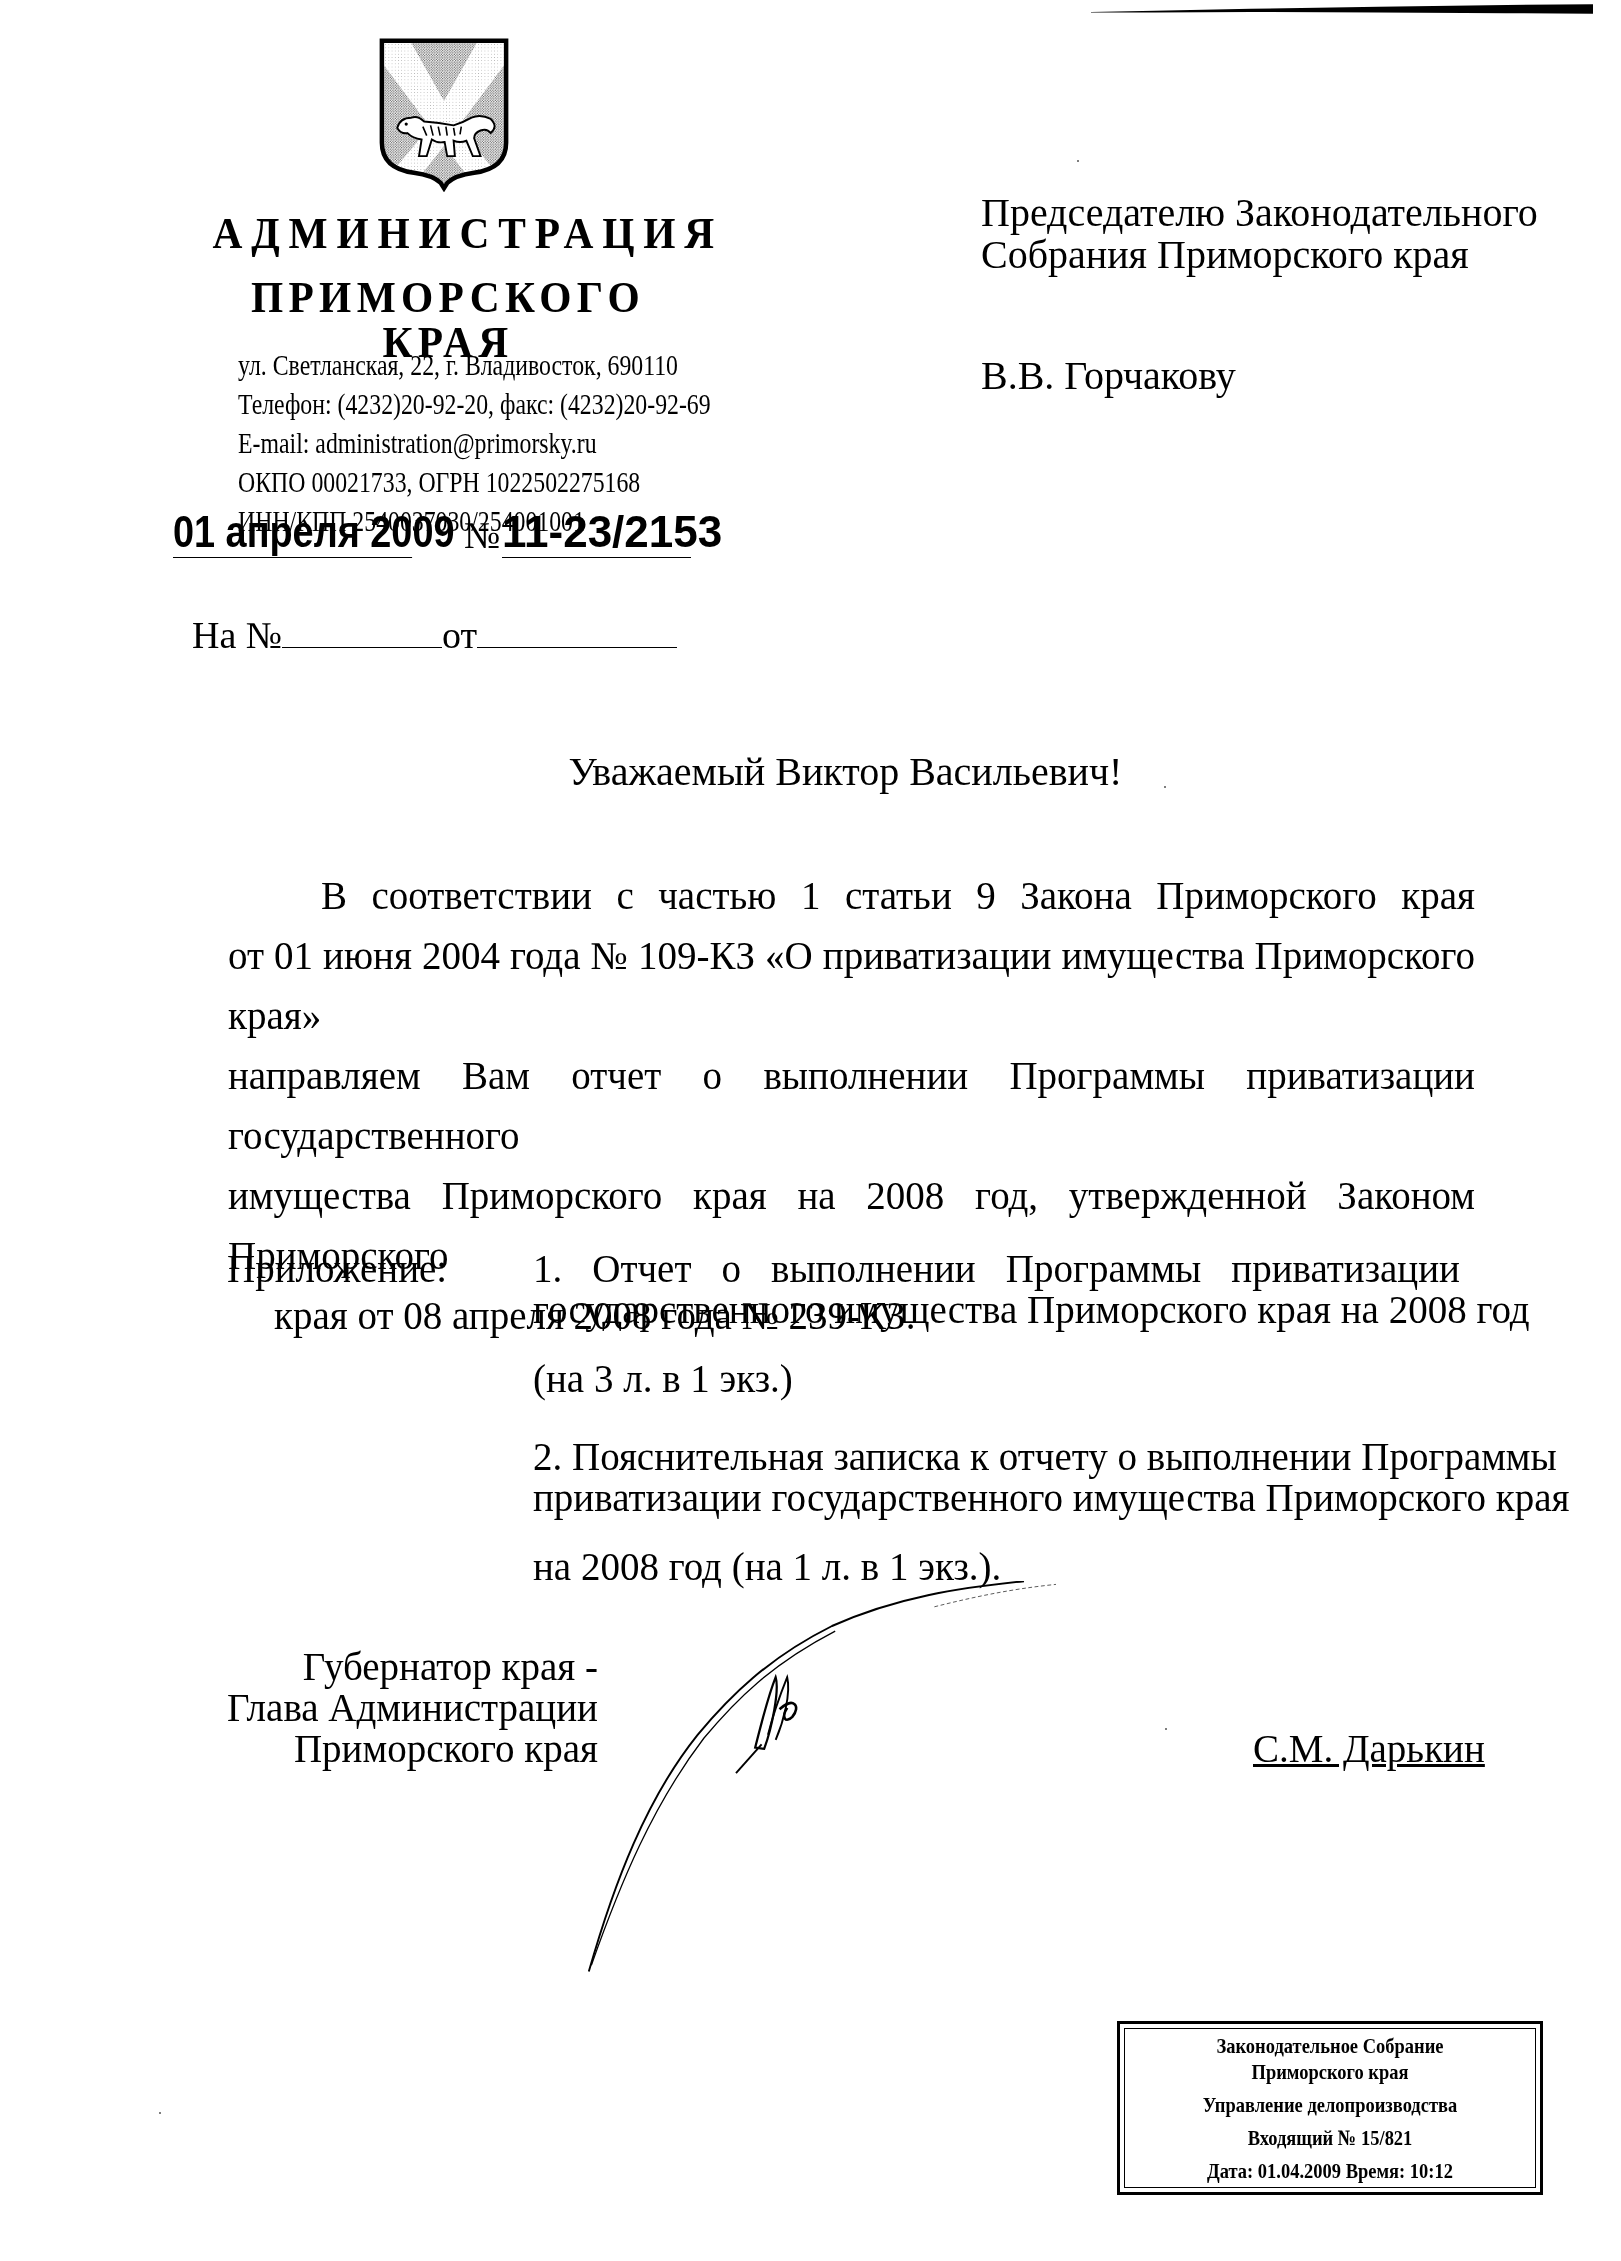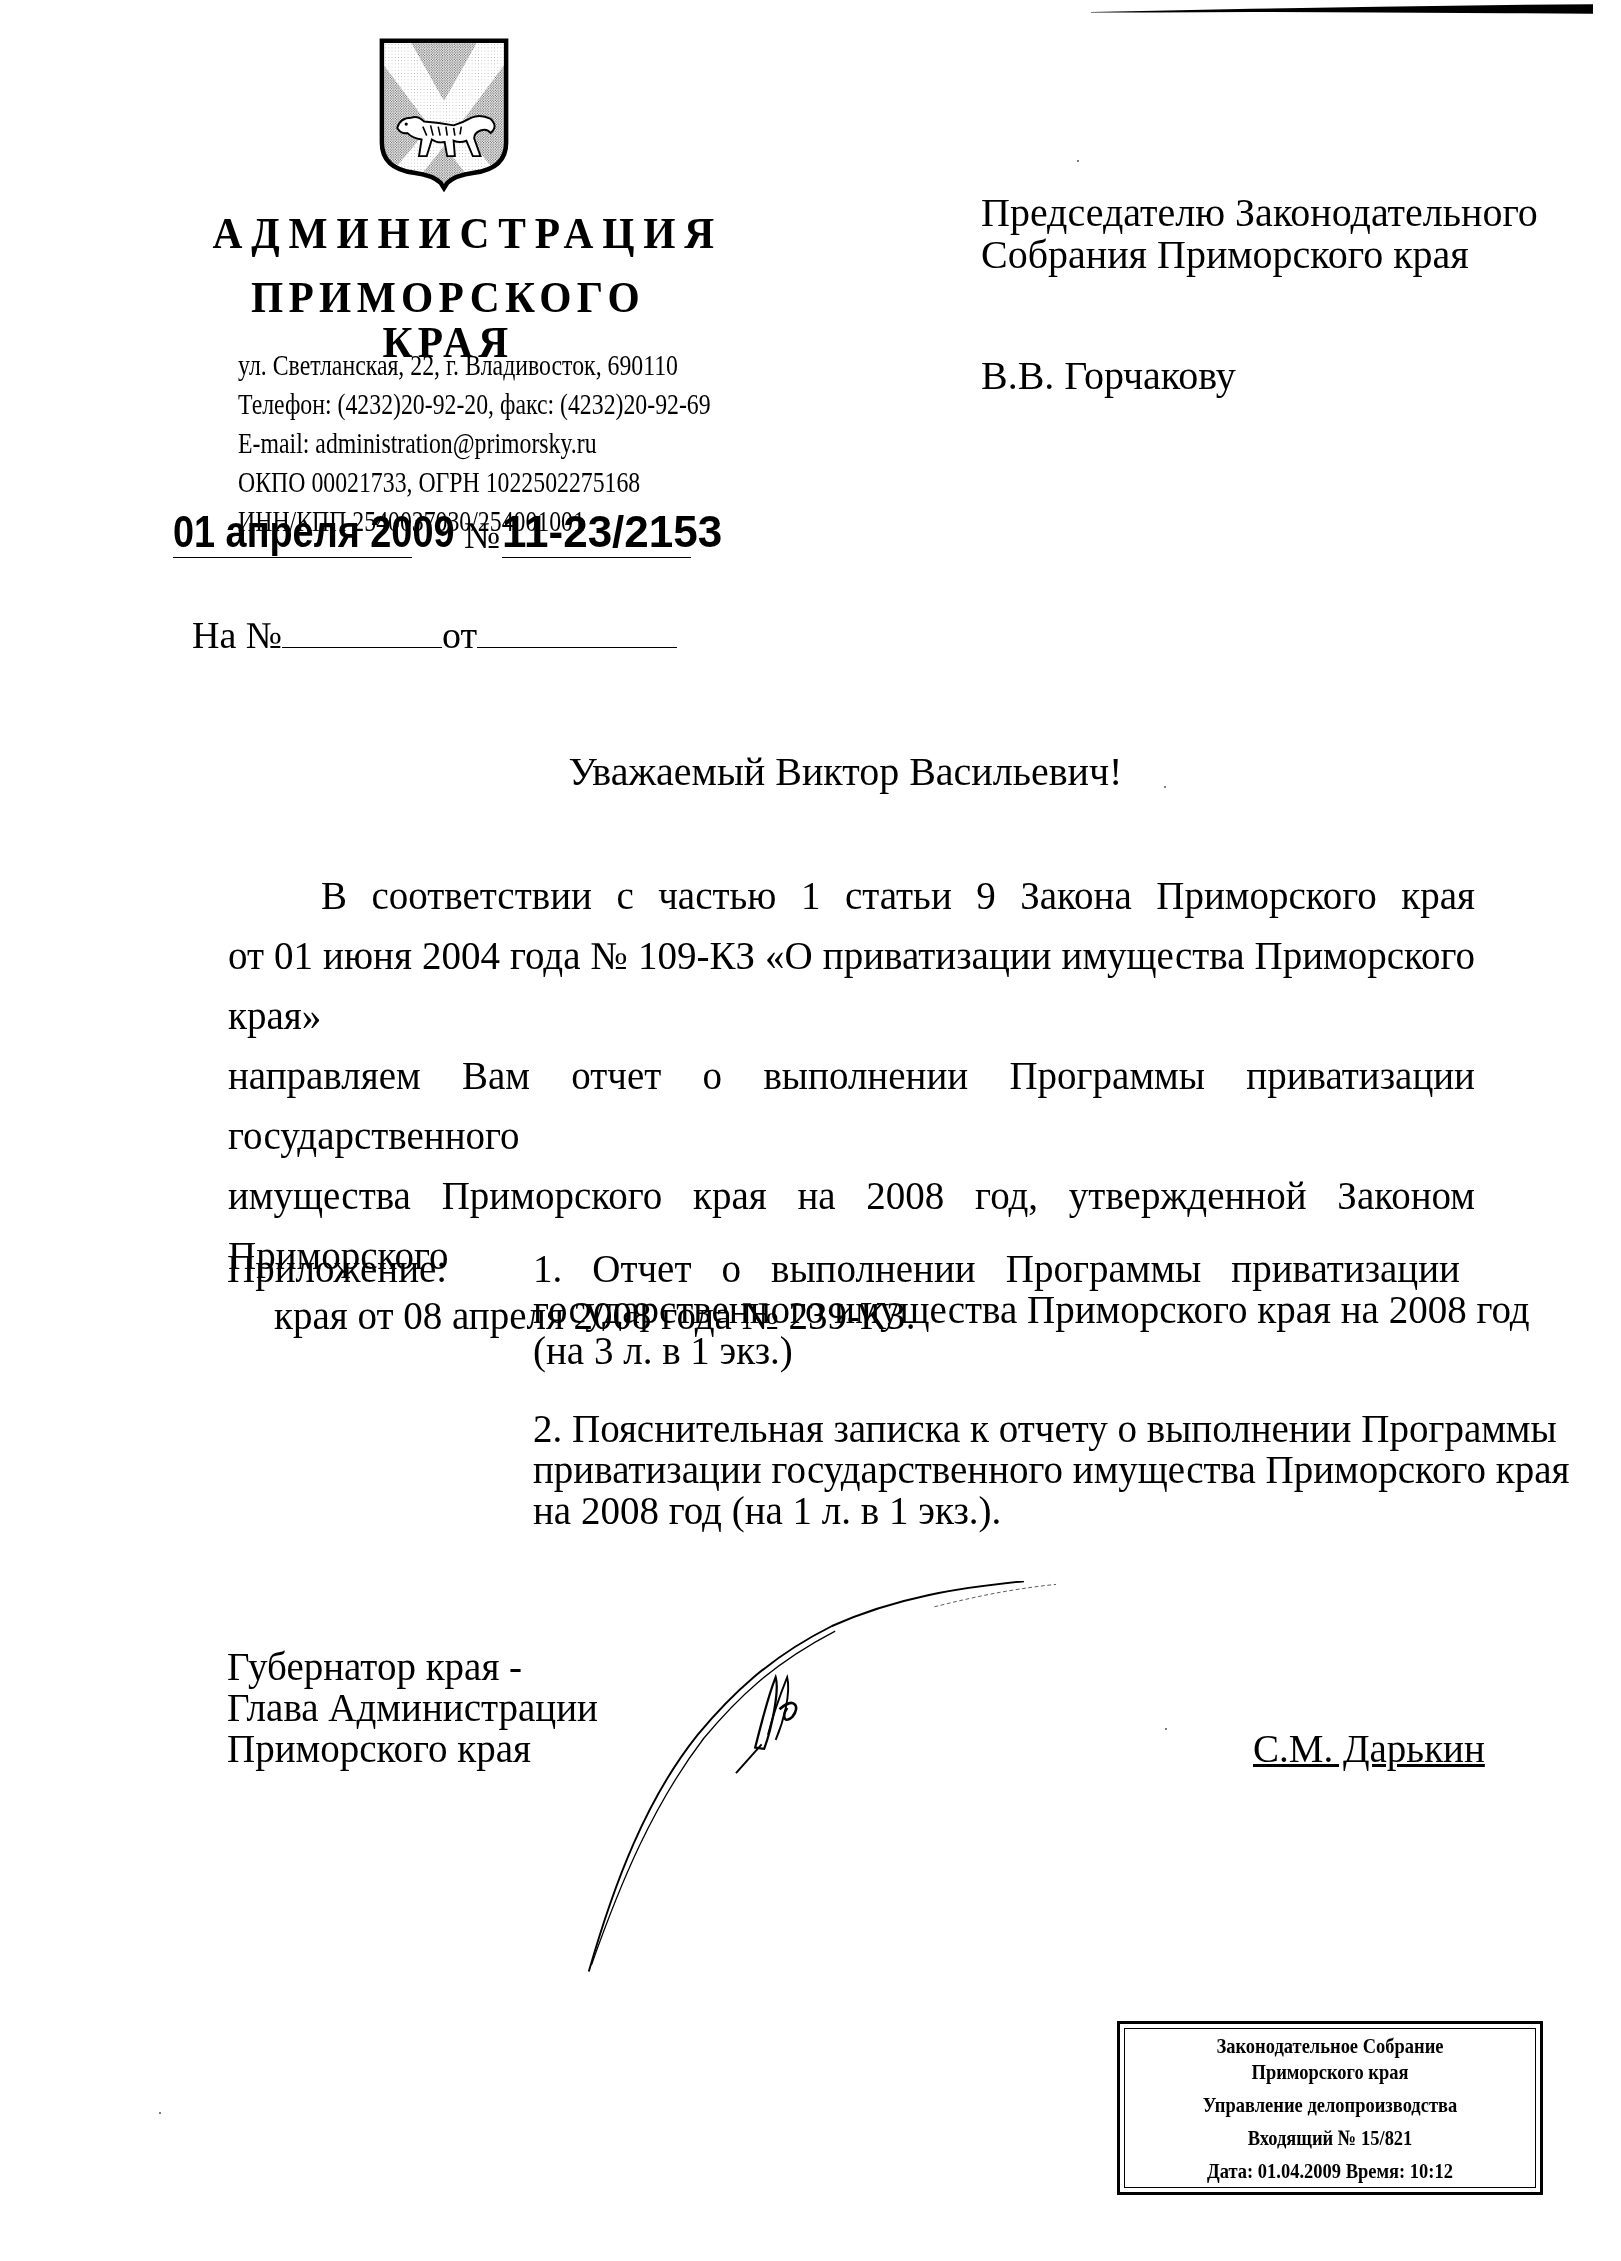--- a/index.html
+++ b/index.html
@@ -41,24 +41,24 @@
   .body-text { left: 228px; width: 1247px; top: 866px; font-size: 39px; line-height: 60px; text-align: justify; text-indent: 93px; }
   .body-text .ln { display: block; text-align: justify; text-align-last: justify; }
   .body-text .ln.first { text-indent: 93px; }
   .body-text .ln.last { text-align-last: left; margin-left: 46px; }
 
   
   .appendix-label { left: 227px; top: 1248px; font-size: 39px; line-height: 41px; }
   .appendix-items { left: 533px; width: 927px; top: 1248px; font-size: 39px; line-height: 41px; }
   .appendix-items .item { margin-bottom: 37px; }
   .appendix-items .ln { display: block; text-align: justify; text-align-last: justify; white-space: nowrap; font-family: Liberation Serif, serif; }
-  .appendix-items .ln.last { text-align-last: left; }
+  .appendix-items .ln.last { text-align-last: left; margin-top: 28px; }
 
   
-  .sign-title { left: 227px; top: 1646px; font-size: 39px; line-height: 41px; white-space: nowrap; }
+  .sign-title { left: 227px; top: 1646px; font-size: 39px; line-height: 41px; white-space: nowrap; text-align: right; }
   .sign-name { left: 1253px; top: 1728px; font-size: 39px; line-height: 41px; white-space: nowrap; text-decoration: underline; }
   .signature { left: 576px; top: 1581px; width: 704px; height: 410px; }
 
   
   .stamp { left: 1117px; top: 2021px; width: 426px; height: 174px; border: 3.2px solid #000; box-sizing: border-box; }
   .stamp-inner { position: absolute; left: 3.8px; top: 3.8px; right: 3.8px; bottom: 3.8px; border: 1.3px solid #000; }
   .stamp-text { position: absolute; left: 0; right: 0; text-align: center; font-weight: bold; font-size: 22px; line-height: 25.6px; white-space: nowrap; transform: scaleX(0.84); transform-origin: center; }
   .stamp-text.t1 { top: 9px; }
   .stamp-text.t2 { top: 35px; }
   .stamp-text.t3 { top: 68px; }

